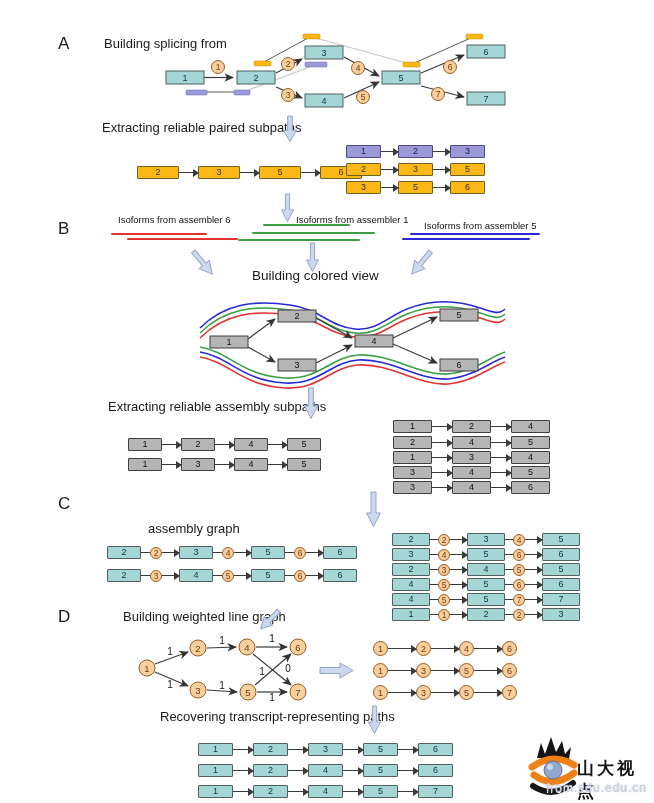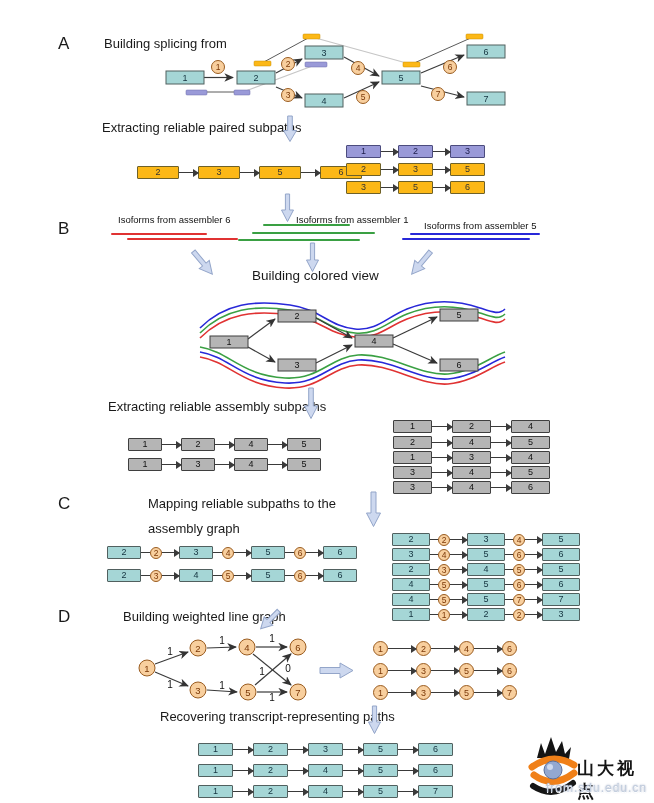--- a/index.html
+++ b/index.html
@@ -288,21 +288,20 @@
     </div>
   <div class="chain" style="left:393px;top:481px">
       <span class="nbox gray" style="width: 37px;">3</span>
       <span class="conn" style="width: 20px;"></span>
       <span class="nbox gray" style="width: 37px;">4</span>
       <span class="conn" style="width: 20px;"></span>
       <span class="nbox gray" style="width: 37px;">6</span>
     </div>
 
   <div class="sec-letter" style="left:58px;top:494px">C</div>
-  <div class="title" style="left:148px;top:496px">Mapping reliable subpaths to the</div>
   <div class="title" style="left:148px;top:521px">assembly graph</div>
   <svg class="abs ba" style="left:366px;top:492px" width="15" height="35" viewBox="0 0 15 35">
       <polygon points="5,0 10,0 10,21 14.5,21 7.5,34.5 0.5,21 5,21"></polygon>
     </svg>
 
   <div class="chain" style="left:107px;top:546px">
       <span class="nbox teal" style="width: 32px;">2</span>
       <span class="elink" style="width: 9px;"></span>
       <span class="ecirc">2</span>
       <span class="conn" style="width: 17px;"></span>

